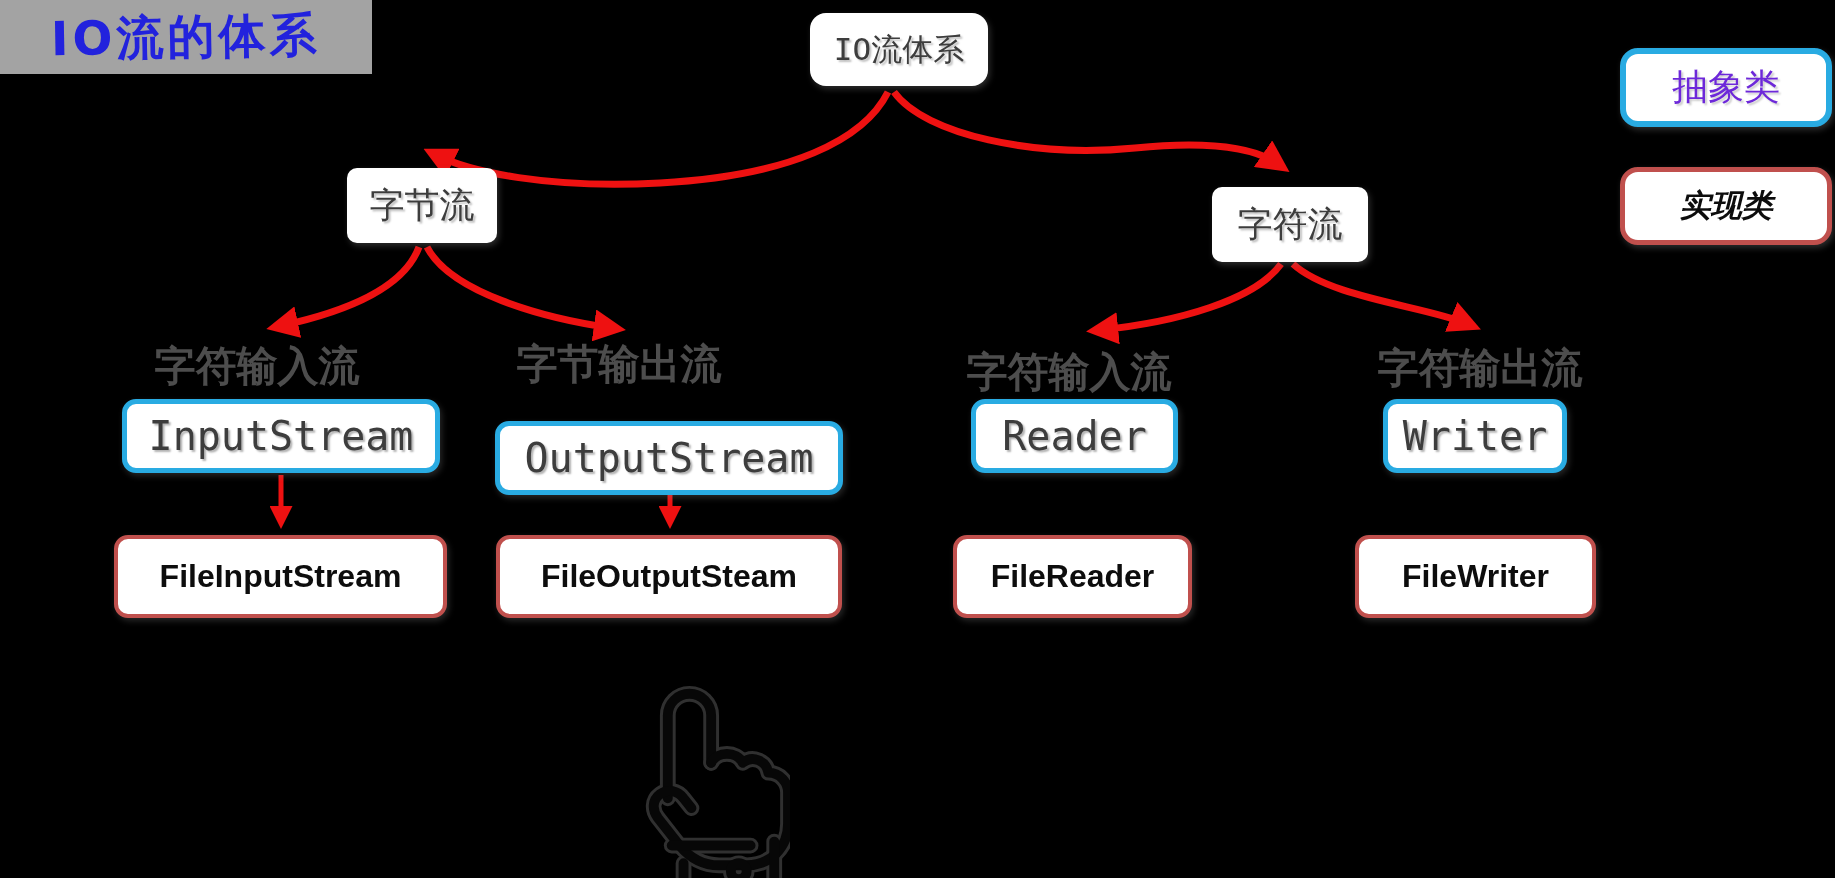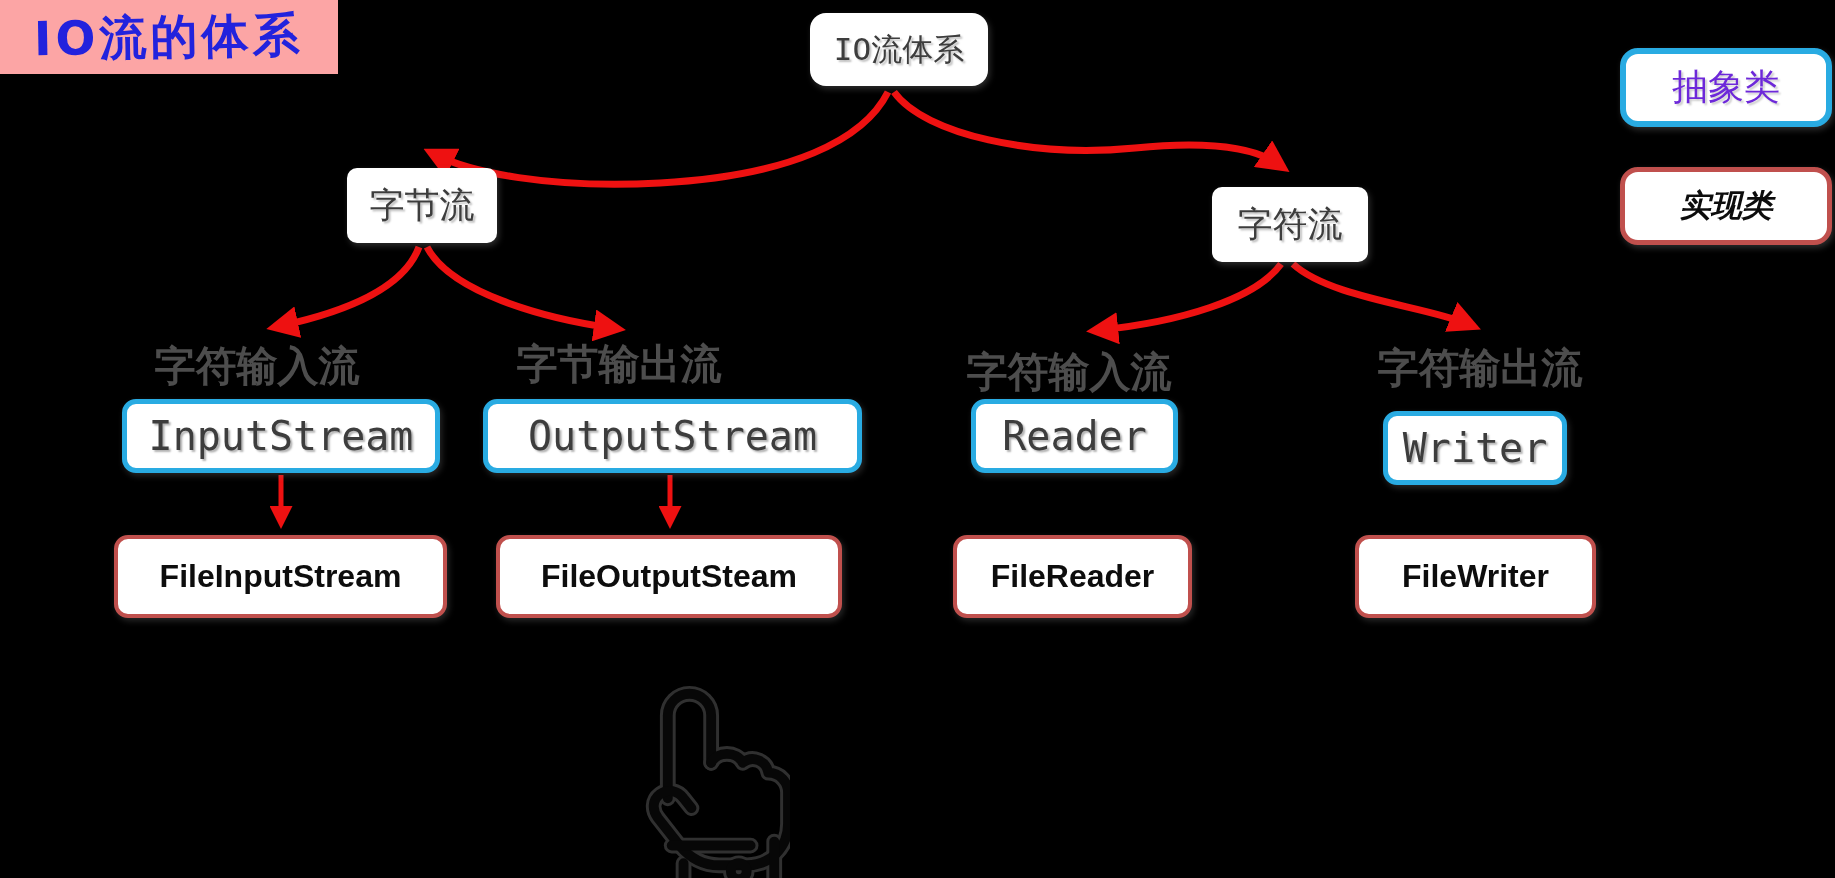--- a/index.html
+++ b/index.html
@@ -9,21 +9,21 @@
   }
   html,body{margin:0;padding:0;}
   body{
     width:1835px;height:878px;position:relative;overflow:hidden;
     background:var(--c-background,#000);
     font-family:"Liberation Sans","DejaVu Sans",sans-serif;
   }
   .abs{position:absolute;box-sizing:border-box;}
   
   .title-box{
-    left:0;top:0;width:338px;height:74px;background:#fca5a5;
+    left:0;top:0;width:372px;height:74px;background:#a3a3a3;
     display:flex;align-items:center;justify-content:center;
   }
   .title-text{
     color:var(--c-title-text,#2222dd);font-size:47px;font-weight:bold;
     letter-spacing:4px;transform:rotate(-1deg);
     font-family:"DejaVu Sans",sans-serif;
   }
   
   .node{
     background:#fff;border-radius:10px;display:flex;align-items:center;justify-content:center;
@@ -127,27 +127,27 @@
 </div>
 
 <div class="abs cat-label" style="left:152px;top:343px;">字符输入流</div>
 <div class="abs cat-label" style="left:514px;top:341px;">字节输出流</div>
 <div class="abs cat-label" style="left:964px;top:349px;">字符输入流</div>
 <div class="abs cat-label" style="left:1375px;top:345px;">字符输出流</div>
 
 <div class="abs abstract-box" style="left:122px;width:318px;">
   <span class="mono-text">InputStream</span>
 </div>
-<div class="abs abstract-box" style="left:483px;width:379px;">
+<div class="abs abstract-box" style="left:495px;width:348px;margin-top:22px;">
   <span class="mono-text">OutputStream</span>
 </div>
 <div class="abs abstract-box" style="left:971px;width:207px;">
   <span class="mono-text">Reader</span>
 </div>
-<div class="abs abstract-box" style="left:1383px;width:184px;margin-top:12px;">
+<div class="abs abstract-box" style="left:1383px;width:184px;">
   <span class="mono-text">Writer</span>
 </div>
 
 <div class="abs impl-box" style="left:114px;width:333px;">
   <span class="impl-text">FileInputStream</span>
 </div>
 <div class="abs impl-box" style="left:496px;width:346px;">
   <span class="impl-text">FileOutputSteam</span>
 </div>
 <div class="abs impl-box" style="left:953px;width:239px;">

